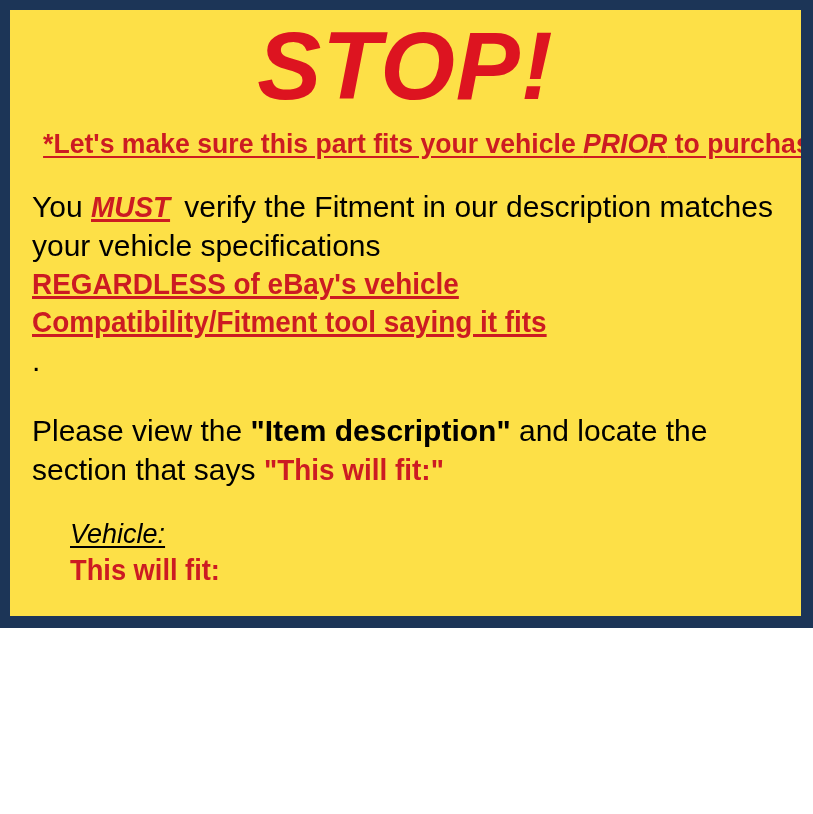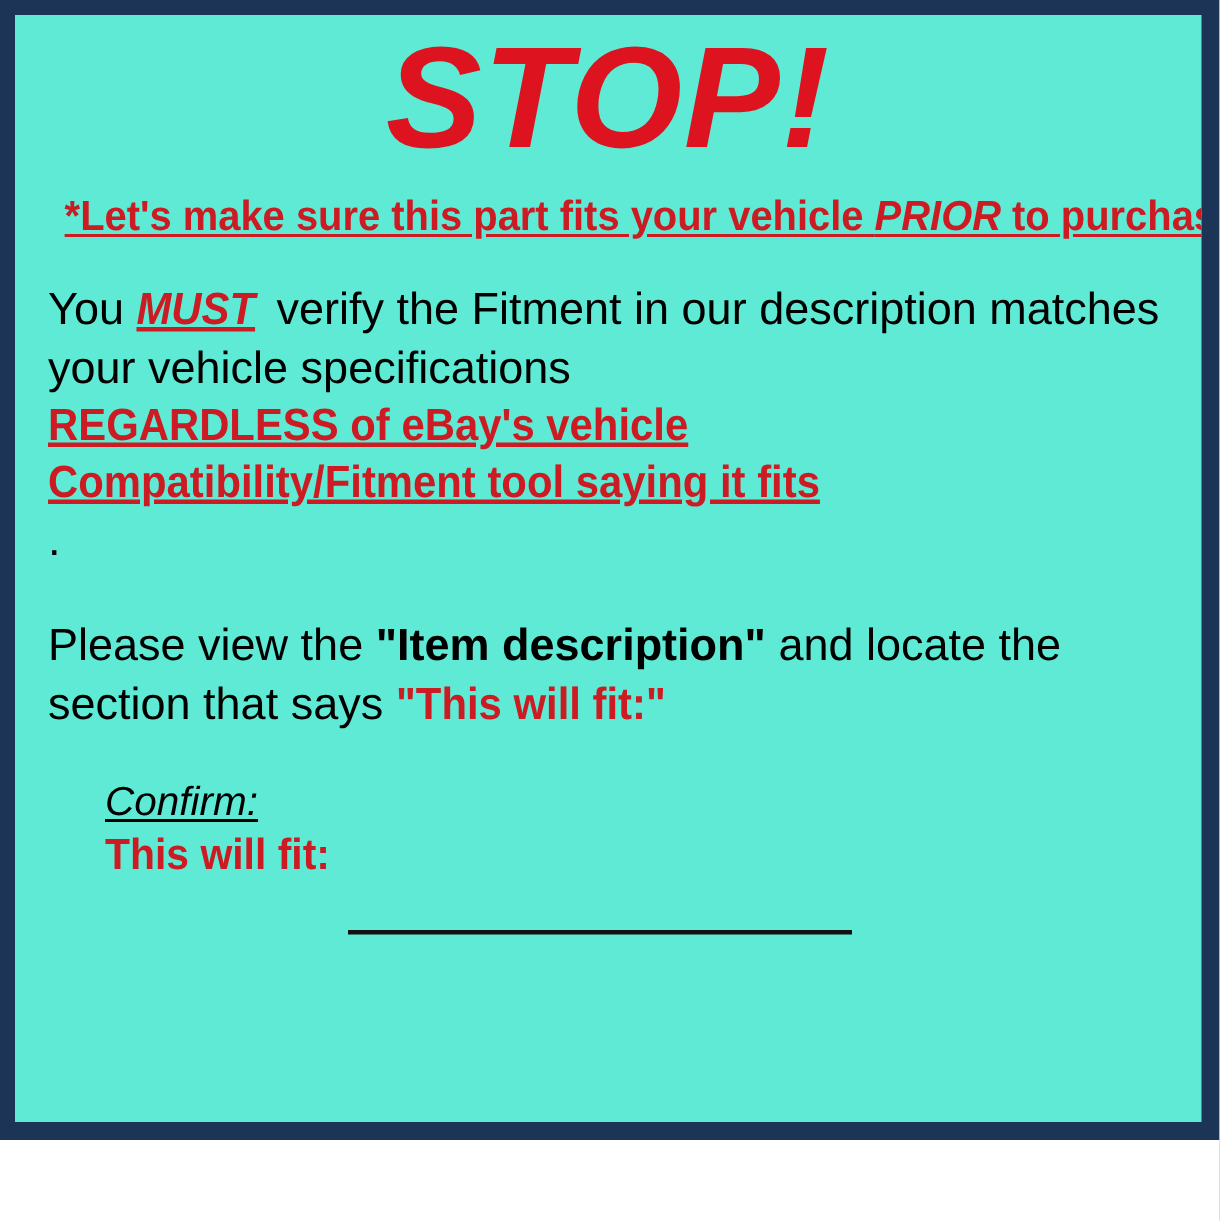--- a/index.html
+++ b/index.html
@@ -3,23 +3,23 @@
 <meta charset="utf-8">
 <style>
   html, body {
     margin: 0;
     padding: 0;
     background: #ffffff;
   }
   #poster {
     position: relative;
     width: 813px;
-    height: 760px;
+    height: 628px;
     box-sizing: border-box;
-    background: #5eead4;
+    background: #fde047;
     border: 10px solid #1c3557;
     border-right-width: 12px;
     border-bottom-width: 12px;
     font-family: "Liberation Sans", sans-serif;
     color: #000000;
     overflow: hidden;
   }
   .inner {
     position: relative;
     width: 100%;
@@ -149,21 +149,21 @@
 
     <div class="subtitle">
       <span class="u"><span>*Let's make sure this part fits your vehicle </span><span class="it">PRIOR</span><span> to purchasing*</span></span>
     </div>
 
     <p class="para p1"><span>You </span><span class="redbold u ital">MUST</span><span> verify the Fitment in our description matches your vehicle specifications </span><span class="redbold u">REGARDLESS of eBay's vehicle Compatibility/Fitment tool saying it fits</span><span>.</span></p>
 
     <p class="para p2"><span>Please view the </span><span class="blackbold">"Item description"</span><span> and locate the section that says </span><span class="redbold">"This will fit:"</span></p>
 
     <div class="example-block">
-      <div class="example-label">Confirm:</div>
+      <div class="example-label">Vehicle:</div>
       <div><span class="example-fit">This will fit:</span></div>
     </div>
 
     <div class="divider-wrap">
       <div class="divider"></div>
     </div>
 
 
   </div>
 </div>

